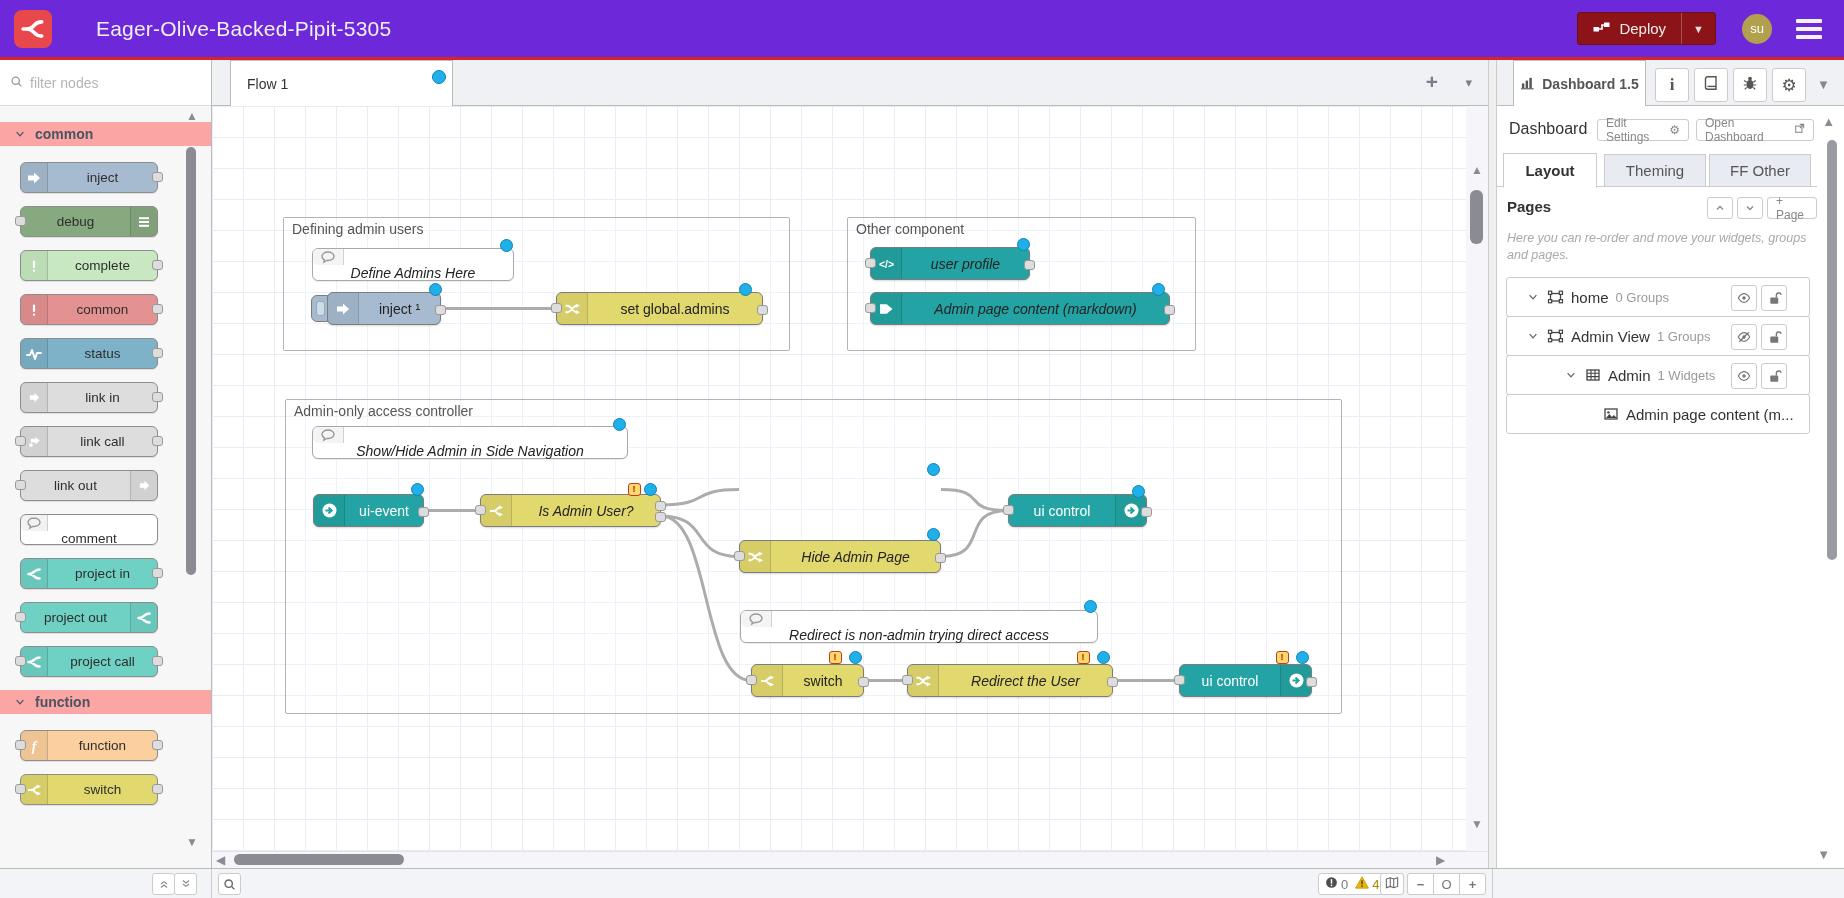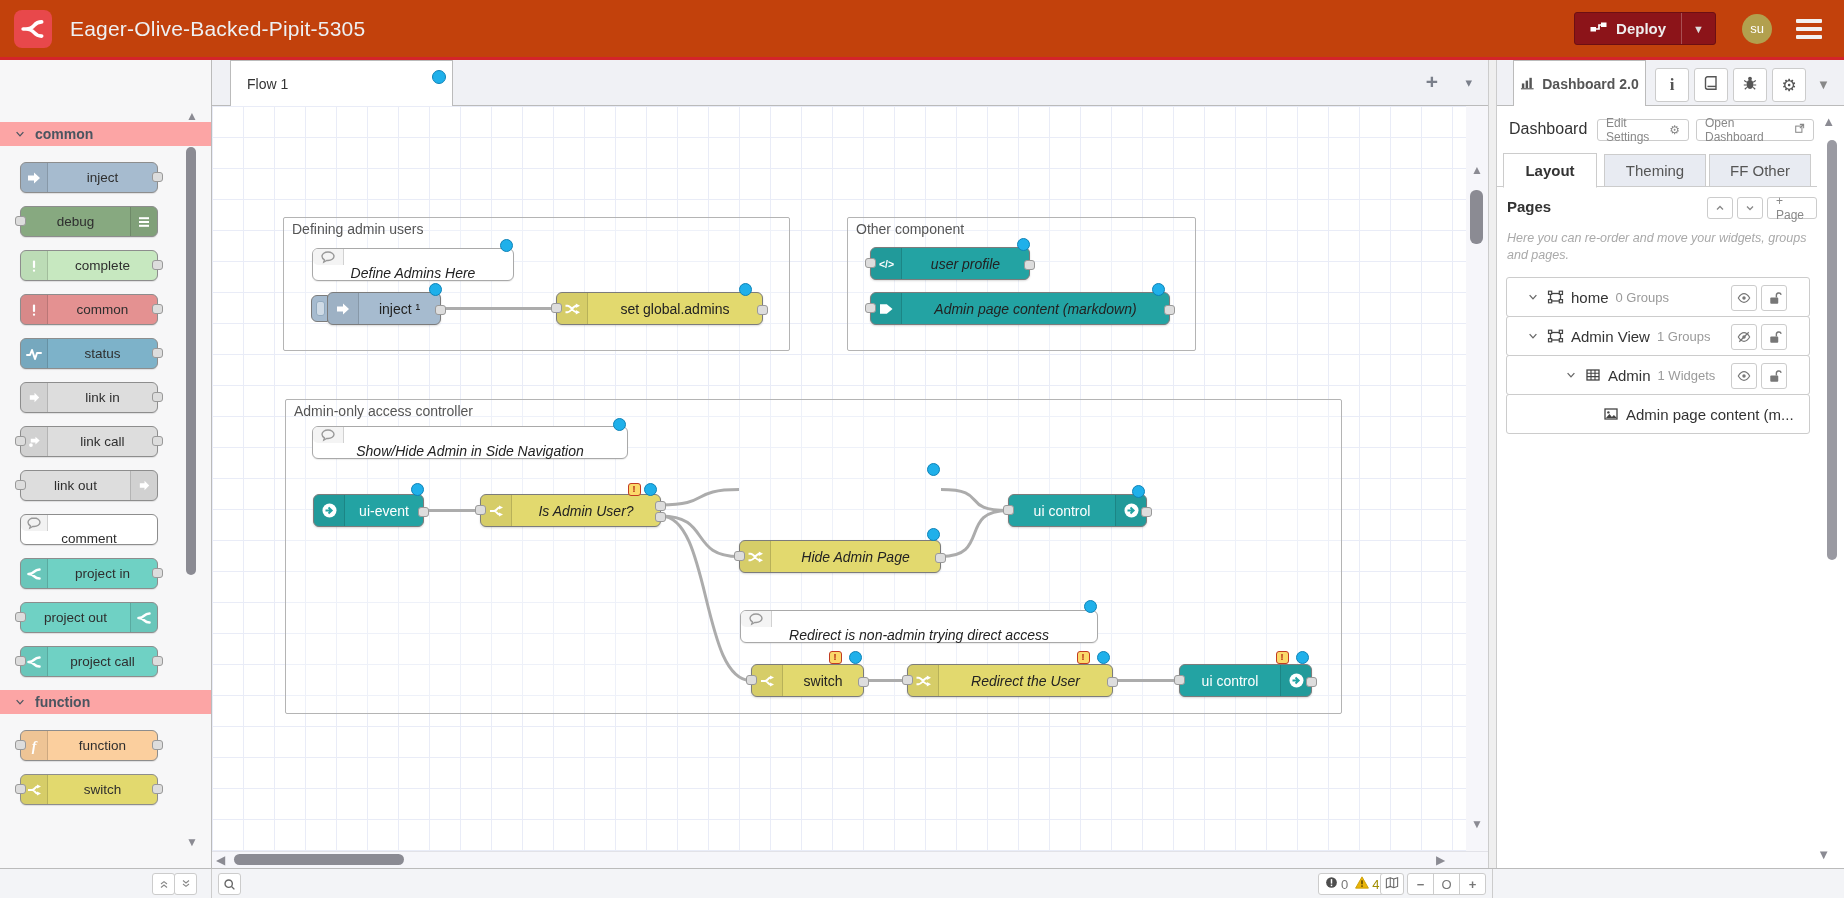--- a/index.html
+++ b/index.html
@@ -1,26 +1,26 @@
 <!DOCTYPE html>
 <html><head>
 <meta charset="utf-8">
 <style>
   html,body{margin:0;padding:0;background:#dfe2e8;}
   .app{position:relative;width:1844px;height:898px;background:#fff;overflow:hidden;
        font-family:"Liberation Sans",sans-serif;-webkit-font-smoothing:antialiased;}
   
-  .hdr{position:absolute;top:0;left:0;right:0;height:57px;background:#c2410c;display:flex;align-items:center;}
+  .hdr{position:absolute;top:0;left:0;right:0;height:57px;background:#6d28d9;display:flex;align-items:center;gap:26px;}
   .hdr-logo{width:38px;height:38px;margin-left:14px;border-radius:8px;background:#e8484b;
             display:flex;align-items:center;justify-content:center;flex:0 0 auto;}
   .hdr-title{color:#eef0f2;font-size:21px;margin-left:18px;letter-spacing:.2px;}
   .hdr-right{margin-left:auto;display:flex;align-items:center;}
   .deploy{height:31px;background:#8c1419;border:1px solid #6d0f13;border-radius:3px;color:#eee;
           display:flex;align-items:stretch;font-size:15px;}
-  .dep-main{display:flex;align-items:center;gap:9px;padding:0 15px;font-weight:bold;}
+  .dep-main{display:flex;align-items:center;gap:9px;padding:0 15px;}
   .dep-caret{display:flex;align-items:center;padding:0 11px;border-left:1px solid rgba(255,255,255,.25);
              color:#ddd;font-size:11px;}
   .avatar{width:30px;height:30px;border-radius:50%;background:#b2a04e;color:#fff;display:flex;
           align-items:center;justify-content:center;font-size:13px;margin:0 24px 0 26px;}
   .burger{width:26px;height:20px;display:flex;flex-direction:column;justify-content:space-between;margin-right:22px;}
   .burger i{height:4px;background:#f2f2f2;border-radius:1px;}
   .accent{position:absolute;top:57px;left:0;right:0;height:3px;background:#d4242a;}
   
   .palette{position:absolute;top:60px;left:0;width:212px;bottom:30px;background:#f7f7f8;
            border-right:1px solid #bbb;overflow:hidden;box-sizing:border-box;}
@@ -150,20 +150,29 @@
       <div class="burger">
           <i></i>
           <i></i>
           <i></i>
         </div>
     </div>
   </div>
   <div class="accent"></div>
 
   <div class="palette">
+    <div class="pal-search">
+      <span>
+        <svg width="13" height="13" viewBox="0 0 16 16">
+            <circle cx="7" cy="7" r="4.5" fill="none" stroke="#999" stroke-width="1.6"></circle>
+            <path d="M10.5 10.5L14 14" stroke="#999" stroke-width="1.6"></path>
+          </svg>
+      </span>
+      <span>filter nodes</span>
+    </div>
     <div class="pal-cats">
         <div class="pal-cat-header">
           <span style="display: inline-flex;">
             <svg width="12" height="12" viewBox="0 0 16 16">
               <path d="M3.5 5.5L8 10.5l4.5-5" stroke="#4b5560" stroke-width="1.7" fill="none"></path>
             </svg>
           </span>
           <span>common</span>
         </div>
         <div class="pal-node c-inject">
@@ -589,21 +598,21 @@
         <span>
           <svg width="15" height="15" viewBox="0 0 16 16">
               <g fill="#555">
                 <rect x="2" y="9" width="2.6" height="5"></rect>
                 <rect x="6" y="6" width="2.6" height="8"></rect>
                 <rect x="10" y="3" width="2.6" height="11"></rect>
               </g>
               <path d="M1 14.7h13.5" stroke="#555" stroke-width="1.2"></path>
             </svg>
         </span>
-        <span>Dashboard 2.0</span>
+        <span>Dashboard 1.5</span>
       </div>
       <div class="sb-iconbtn" style="left:158px;">
         <span style="font-family:'Liberation Serif',serif;font-weight:bold;font-size:17px;">i</span>
       </div>
       <div class="sb-iconbtn" style="left:197px;">
         <span>
           <svg width="16" height="16" viewBox="0 0 16 16">
               <path d="M4.5 1.8h8.5v12.4H4.5A2 2 0 012.5 12.2V3.8a2 2 0 012-2z" fill="none" stroke="#555" stroke-width="1.4"></path>
               <path d="M4.5 11.4h8.5" stroke="#555" stroke-width="1.4"></path>
             </svg>

